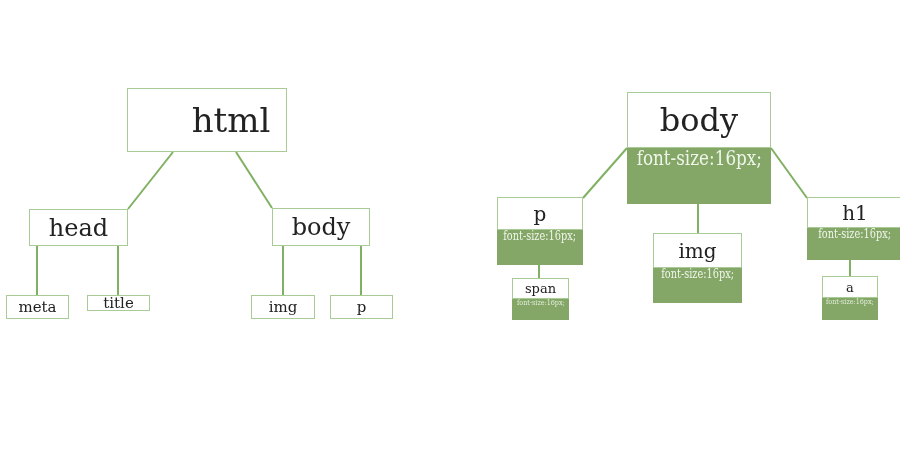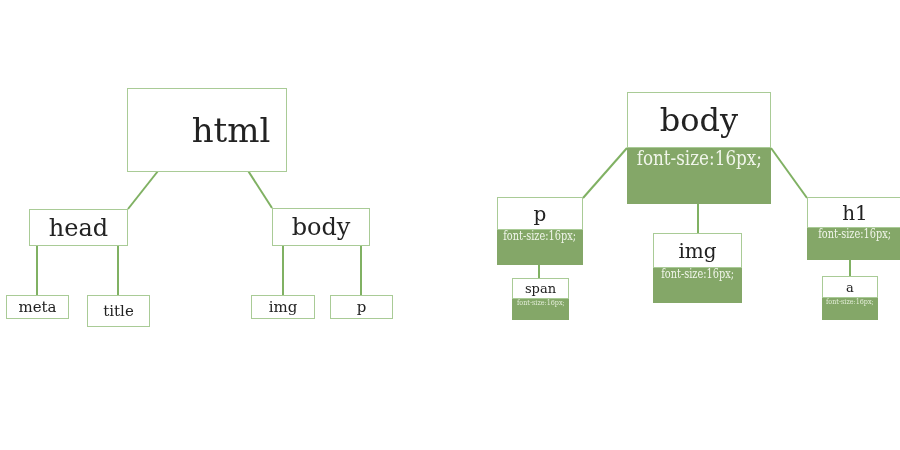--- a/index.html
+++ b/index.html
@@ -70,37 +70,37 @@
     <line x1="361" y1="246" x2="361" y2="296"></line>
 
     <line x1="627" y1="148" x2="583" y2="198"></line>
     <line x1="771" y1="148" x2="807" y2="198"></line>
     <line x1="698" y1="204" x2="698" y2="234"></line>
     <line x1="539" y1="265" x2="539" y2="279"></line>
     <line x1="850" y1="260" x2="850" y2="277"></line>
   </svg>
 
   <div class="node" style="left:127px; top:88px; width:160px;">
-    <div class="label lbl-xl" style="height:84px;padding-left:48px;">html</div>
+    <div class="label lbl-xl" style="height:64px;padding-left:48px;">html</div>
   </div>
 
   <div class="node" style="left:29px; top:209px; width:99px;">
     <div class="label lbl-md" style="height:37px;">head</div>
   </div>
 
   <div class="node" style="left:272px; top:208px; width:98px;">
     <div class="label lbl-md" style="height:38px;">body</div>
   </div>
 
   <div class="node" style="left:6px; top:295px; width:63px;text-align:center;">
     <div class="label lbl-sm" style="height:24px;">meta</div>
   </div>
 
   <div class="node" style="left:87px; top:295px; width:63px;">
-    <div class="label lbl-sm" style="height:32px;text-align:right;">title</div>
+    <div class="label lbl-sm" style="height:16px;text-align:right;">title</div>
   </div>
 
   <div class="node" style="left:251px; top:295px; width:64px;">
     <div class="label lbl-sm" style="height:24px;">img</div>
   </div>
 
   <div class="node" style="left:330px; top:295px; width:63px;">
     <div class="label lbl-sm" style="height:24px;">p</div>
   </div>
 

